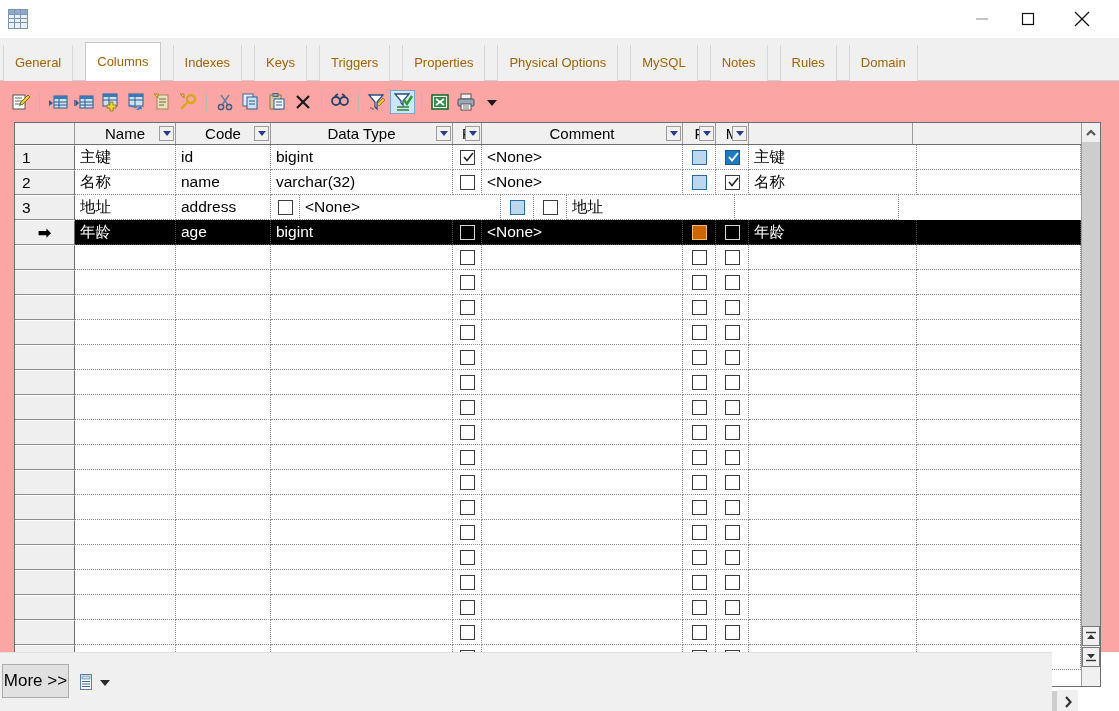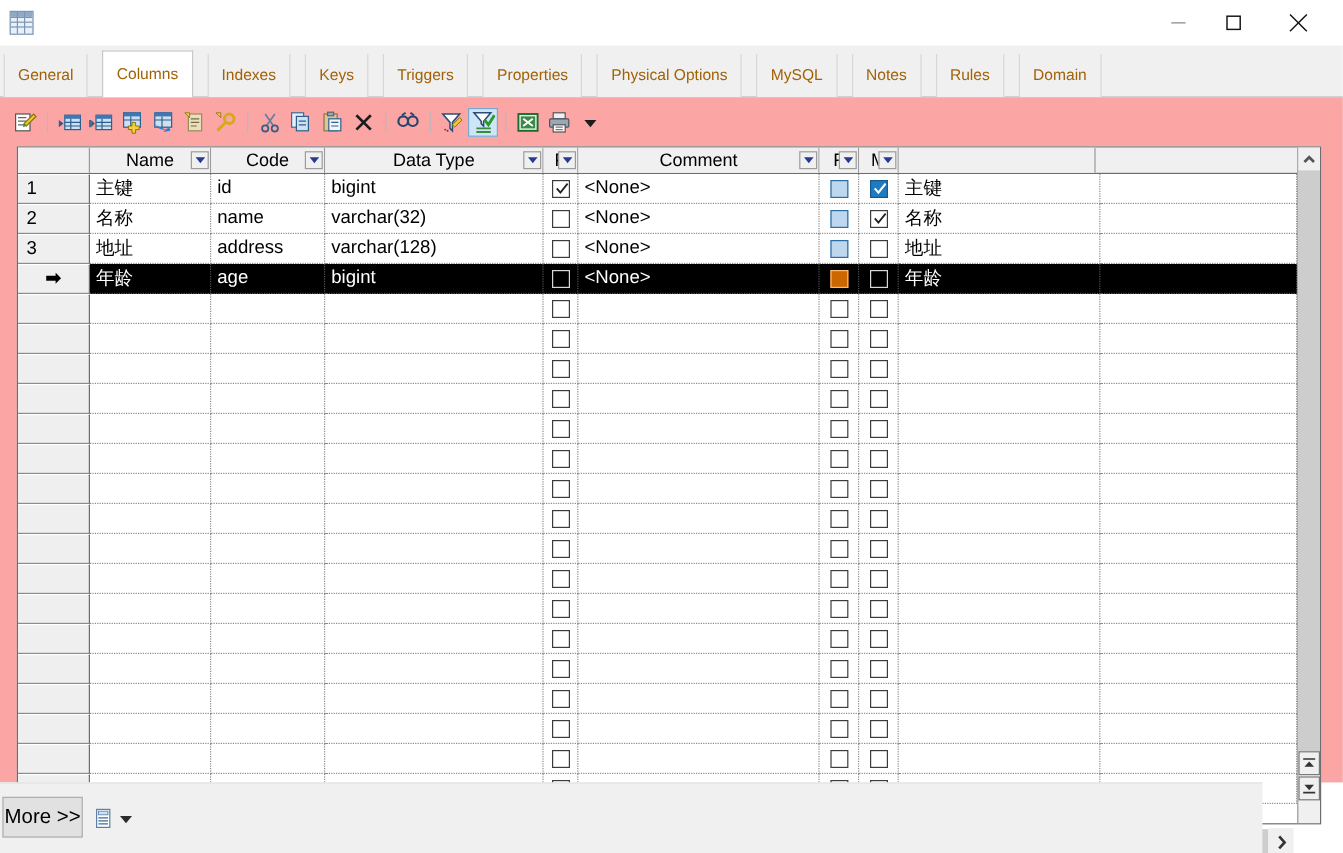--- a/index.html
+++ b/index.html
@@ -499,21 +499,20 @@
               </svg>
             </span>
           </div>
           <div class="cell" style="width: 168px; flex: 0 0 auto;">名称</div>
           <div class="cell" style="width: 164px; flex: 0 0 auto;"></div>
         </div>
         <div class="row">
           <div class="rnum">3</div>
           <div class="cell" style="width: 101px; flex: 0 0 auto;">地址</div>
           <div class="cell" style="width: 95px; flex: 0 0 auto;">address</div>
-          <div class="cell" style="width: 182px; flex: 0 0 auto;">varchar(128)</div>
           <div class="cell ctr" style="width: 29px; flex: 0 0 auto;">
             <span class="cb"></span>
           </div>
           <div class="cell" style="width: 201px; flex: 0 0 auto;">&lt;None&gt;</div>
           <div class="cell ctr" style="width: 33px; flex: 0 0 auto;">
             <span class="cb blue"></span>
           </div>
           <div class="cell ctr" style="width: 33px; flex: 0 0 auto;">
             <span class="cb"></span>
           </div>

